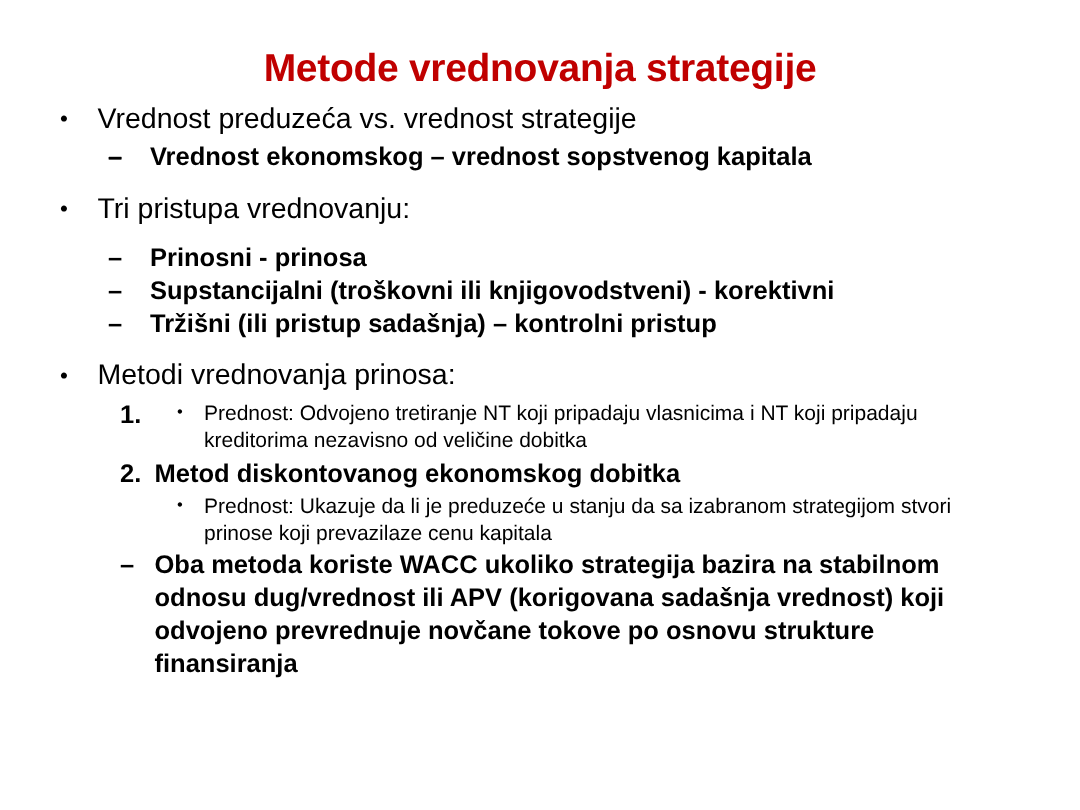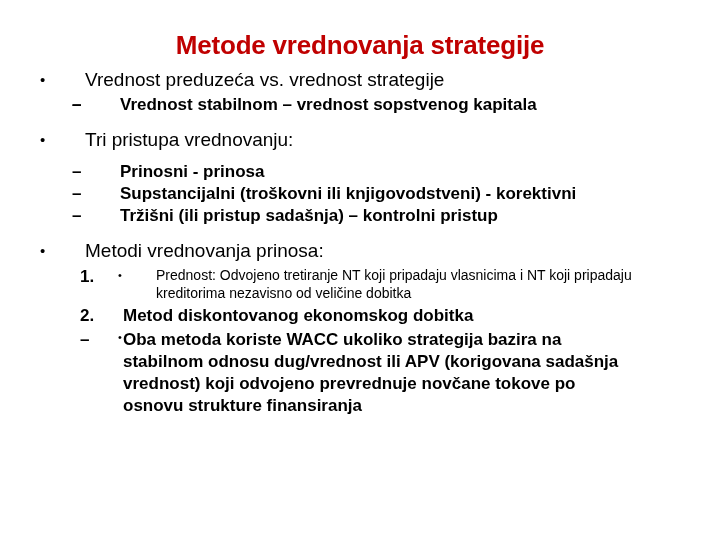--- a/index.html
+++ b/index.html
@@ -55,21 +55,20 @@
   }
 
   .line .marker {
     position: absolute;
     display: block;
     text-align: left;
   }
 
   .line .txt {
     display: block;
-    margin-left: 20px;
   }
 
   
   .lvl1 {
     padding-left: 65px;
     font-size: 19px;
     line-height: 24px;
     font-weight: normal;
     margin-top: 2px;
     margin-bottom: 2px;
@@ -167,21 +166,21 @@
       <span class="marker">•</span>
       <span class="txt">Vrednost preduzeća vs. vrednost strategije</span>
     </div>
 
     <div class="line lvl2">
       <span class="marker">–</span>
     </div>
 
     <div class="line lvl2">
       <span class="marker">–</span>
-      <span class="txt">Vrednost stabilnom – vrednost sopstvenog kapitala</span>
+      <span class="txt">Vrednost ekonomskog – vrednost sopstvenog kapitala</span>
     </div>
 
     <div class="gap-md"></div>
 
     <div class="line lvl1">
       <span class="marker">•</span>
       <span class="txt">Tri pristupa vrednovanju:</span>
     </div>
 
     <div class="gap-sm"></div>
@@ -217,20 +216,21 @@
       <span class="txt">Prednost: Odvojeno tretiranje NT koji pripadaju vlasnicima i NT koji pripadaju kreditorima nezavisno od veličine dobitka</span>
     </div>
 
     <div class="line lvl2num">
       <span class="marker">2.</span>
       <span class="txt">Metod diskontovanog ekonomskog dobitka</span>
     </div>
 
     <div class="line lvl3">
       <span class="marker">•</span>
+      <span class="txt">Prednost: Ukazuje da li je preduzeće u stanju da sa izabranom strategijom stvori prinose koji prevazilaze cenu kapitala</span>
     </div>
 
     <div class="line lvl2b">
       <span class="marker">–</span>
       <span class="txt">Oba metoda koriste WACC ukoliko strategija bazira na stabilnom odnosu dug/vrednost  ili APV (korigovana sadašnja vrednost) koji odvojeno prevrednuje novčane tokove po osnovu strukture finansiranja</span>
     </div>
 
   </div>
 </div>
 

